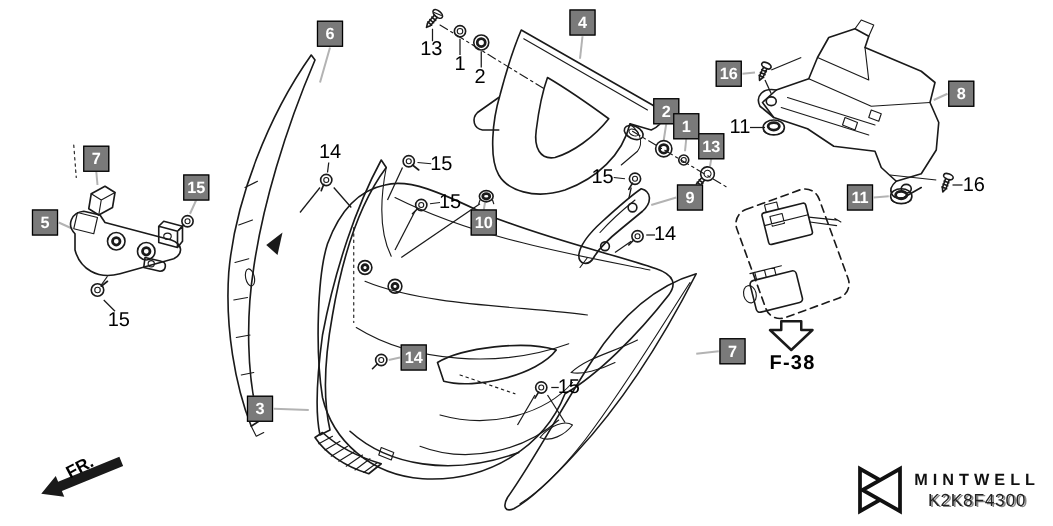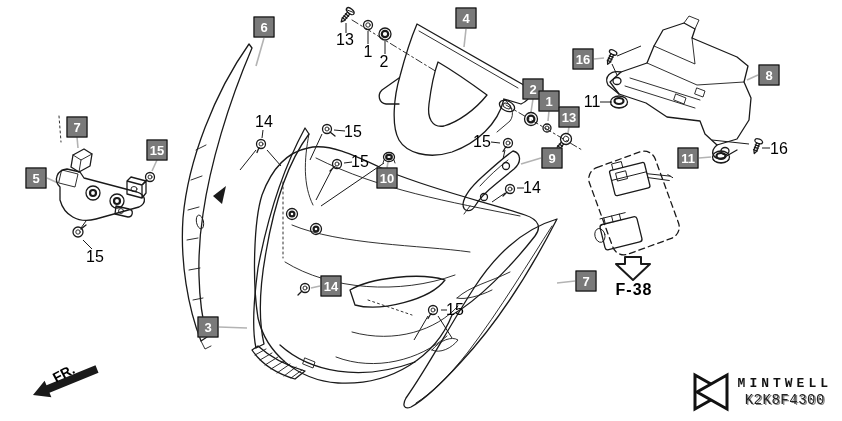--- a/index.html
+++ b/index.html
@@ -20,21 +20,21 @@
   .dashdot{stroke-dasharray:7 3 2 3;stroke-width:0.9;}
   .dash{stroke-dasharray:6 4;}
   .dots{stroke-dasharray:2 3;stroke-width:0.9;}
   .svg-label{font-family:"Liberation Sans",sans-serif;font-weight:700;fill:#000;}
   .co{position:absolute;transform:translate(-50%,-50%);line-height:1;white-space:nowrap;}
   .co.boxed{min-width:21px;height:21px;box-sizing:border-box;padding:0 2px;
     background:var(--label-box-bg);border:1px solid var(--label-box-border);
     color:var(--label-box-text);font-size:13px;font-weight:700;
     display:flex;align-items:center;justify-content:center;}
   .co.plain{color:var(--text);font-size:16px;font-weight:400;}
-  .logo{position:absolute;right:10px;bottom:8px;display:flex;align-items:center;gap:7px;font-family:Liberation Mono, monospace;}
+  .logo{position:absolute;right:10px;bottom:8px;display:flex;align-items:center;gap:7px;}
   .logo-col{display:flex;flex-direction:column;align-items:center;gap:1px;}
   .logo-name{font-size:13px;font-weight:700;letter-spacing:4px;color:#111;}
   .logo-code{font-size:14px;color:#222;letter-spacing:0.5px;
              text-shadow:1.4px 0.6px 0 rgba(34,34,34,0.55);}
 </style>
 </head>
 <body>
 
 <div class="stage">
 

